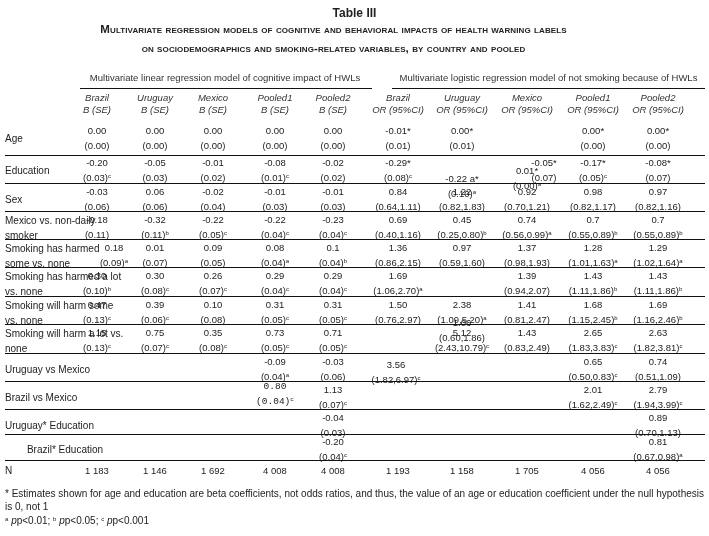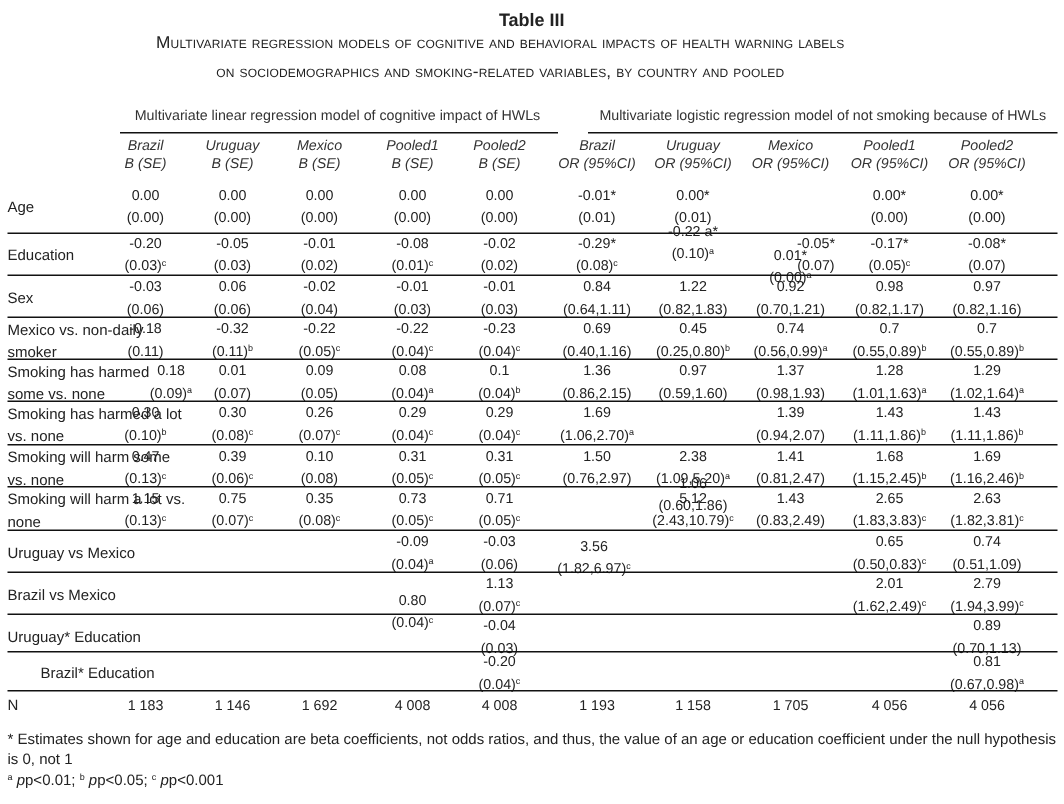--- a/index.html
+++ b/index.html
@@ -1,18 +1,18 @@
 <!DOCTYPE html>
 <html><head>
 <meta charset="utf-8">
 <style>
   html, body { margin: 0; padding: 0; background: #ffffff; }
   body { width: 709px; height: 536px; overflow: hidden; font-family: "Liberation Sans", sans-serif; color: #222; position: relative; }
   .table-num { position: absolute; top: 6px; left: 0; width: 709px; text-align: center; font-size: 12px; font-weight: bold; }
-  .title { position: absolute; left: 0; width: 667px; text-align: center; font-size: 11.5px; font-weight: normal; font-variant: small-caps; letter-spacing: 0.1px; }
+  .title { position: absolute; left: 0; width: 667px; text-align: center; font-size: 11.5px; font-weight: bold; font-variant: small-caps; letter-spacing: 0.1px; }
   .t1 { top: 23px; }
   .t2 { top: 42px; text-align: center; }
 
   .grp { position: absolute; top: 72px; font-size: 9.5px; text-align: center; color: #333; }
   .grp-line { position: absolute; top: 88px; height: 1px; background: #111; }
 
   .colhdr { position: absolute; top: 92px; font-size: 9.5px; font-style: italic; text-align: center; line-height: 12px; color: #333; }
 
   .row-label { position: absolute; left: 5px; font-size: 10px; line-height: 15px; color: #222; }
   .cell { position: absolute; font-size: 9.5px; text-align: center; line-height: 14.5px; color: #222; white-space: nowrap; }
@@ -139,21 +139,21 @@
       <div><span>(0.01)</span><sup>c</sup></div>
     </div>
     <div class="cell" style="top: 156px; left: 297px; width: 72px;">
       <div>-0.02</div>
       <div><span>(0.02)</span><sup></sup></div>
     </div>
     <div class="cell" style="top: 156px; left: 362px; width: 72px;">
       <div>-0.29*</div>
       <div><span>(0.08)</span><sup>c</sup></div>
     </div>
-    <div class="cell" style="top: 148px; left: 426px; width: 72px;">
+    <div class="cell" style="top: 172px; left: 426px; width: 72px;">
       <div>-0.22 a*</div>
       <div><span>(0.10)</span><sup>a</sup></div>
     </div>
     <div class="cell" style="top: 156px; left: 508px; width: 72px;">
       <div>-0.05*</div>
       <div><span>(0.07)</span><sup></sup></div>
     </div>
     <div class="cell" style="top: 156px; left: 557px; width: 72px;">
       <div>-0.17*</div>
       <div><span>(0.05)</span><sup>c</sup></div>
@@ -427,21 +427,21 @@
     <div class="cell" style="top: 355px; left: 557px; width: 72px;">
       <div>0.65</div>
       <div><span>(0.50,0.83)</span><sup>c</sup></div>
     </div>
     <div class="cell" style="top: 355px; left: 622px; width: 72px;">
       <div>0.74</div>
       <div><span>(0.51,1.09)</span><sup></sup></div>
     </div>
     <div class="hline" style="top: 381px;"></div>
     <div class="row-label" style="top: 390px; width: 120px;">Brazil vs Mexico</div>
-    <div class="cell" style="top: 394px; left: 239px; width: 72px;">
+    <div class="cell" style="top: 380px; left: 239px; width: 72px; font-family: Liberation Mono, monospace;">
       <div>0.80</div>
       <div><span>(0.04)</span><sup>c</sup></div>
     </div>
     <div class="cell" style="top: 383px; left: 297px; width: 72px;">
       <div>1.13</div>
       <div><span>(0.07)</span><sup>c</sup></div>
     </div>
     <div class="cell" style="top: 383px; left: 557px; width: 72px;">
       <div>2.01</div>
       <div><span>(1.62,2.49)</span><sup>c</sup></div>

